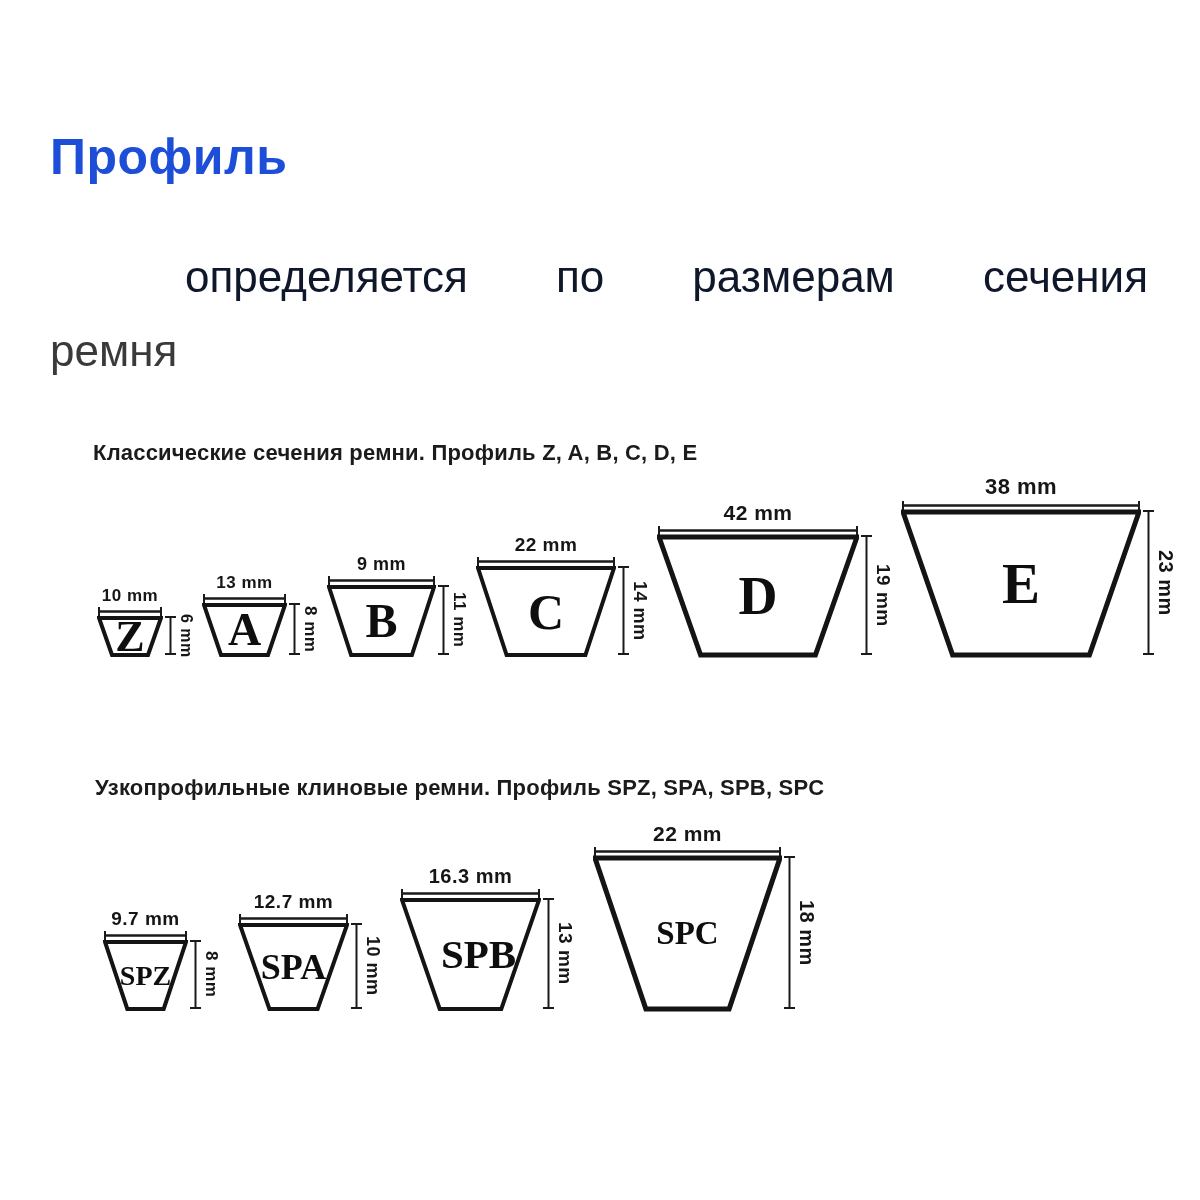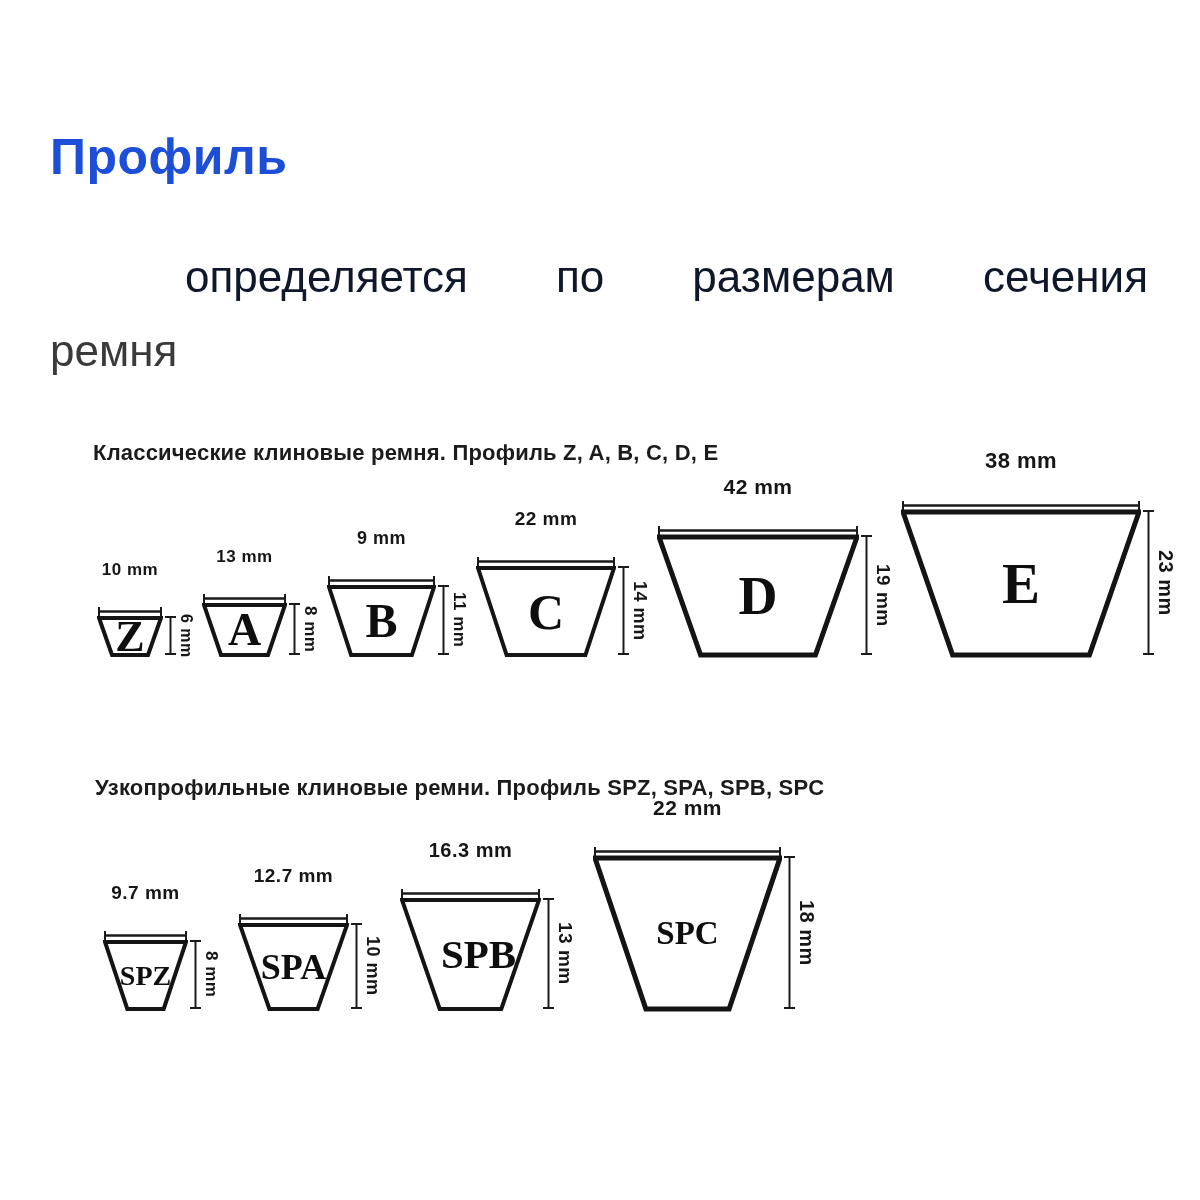--- a/index.html
+++ b/index.html
@@ -46,21 +46,21 @@
   #classic-heading { left: 93px; top: 440px; }
   #narrow-heading  { left: 95px; top: 775px; }
   .belt-row {
     position: absolute;
     display: flex;
     align-items: flex-end;
   }
   #classic-row { left: 97px;  top: 466px; height: 192px; gap: 8px;  }
   #narrow-row  { left: 103px; top: 818px; height: 194px; gap: 18px; }
   .belt { display: flex; align-items: flex-end; }
-  .belt-col { display: flex; flex-direction: column; align-items: center; gap: 26px; }
+  .belt-col { display: flex; flex-direction: column; align-items: center; }
   .wlabel {
     font-weight: 700;
     color: #161616;
     white-space: nowrap;
     margin-bottom: 1px;
     letter-spacing: 0.5px;
   }
   .shape-wrap { position: relative; line-height: 0; }
   .letter {
     position: absolute;
@@ -87,21 +87,21 @@
     letter-spacing: 0.5px;
   }
 </style>
 </head>
 <body>
 
 <h1 class="page-title">Профиль</h1>
 <div class="para-line1">определяется по размерам сечения</div>
 <div class="para-line2">ремня</div>
 
-<h2 id="classic-heading" class="diagram-heading">Классические клиновые ремня. Профиль Z, A, B, C, D, E</h2>
+<h2 id="classic-heading" class="diagram-heading">Классические сечения ремни. Профиль Z, A, B, C, D, E</h2>
 <div id="classic-row" class="belt-row">
     <div class="belt">
       <div class="belt-col">
         <div class="wlabel" style="font-size:17px">10 mm</div>
         <div class="shape-wrap">
           <svg width="66" height="51" viewBox="0 0 66 51">
             <line x1="2" y1="4.5" x2="64" y2="4.5" stroke="#1a1a1a" stroke-width="2.5"></line>
             <line x1="2" y1="0" x2="2" y2="10" stroke="#1a1a1a" stroke-width="2"></line>
             <line x1="64" y1="0" x2="64" y2="10" stroke="#1a1a1a" stroke-width="2"></line>
             <polygon points="2,11 64,11 51.0,48 15.0,48" fill="#ffffff" stroke="#141414" stroke-width="4" stroke-linejoin="miter"></polygon>

